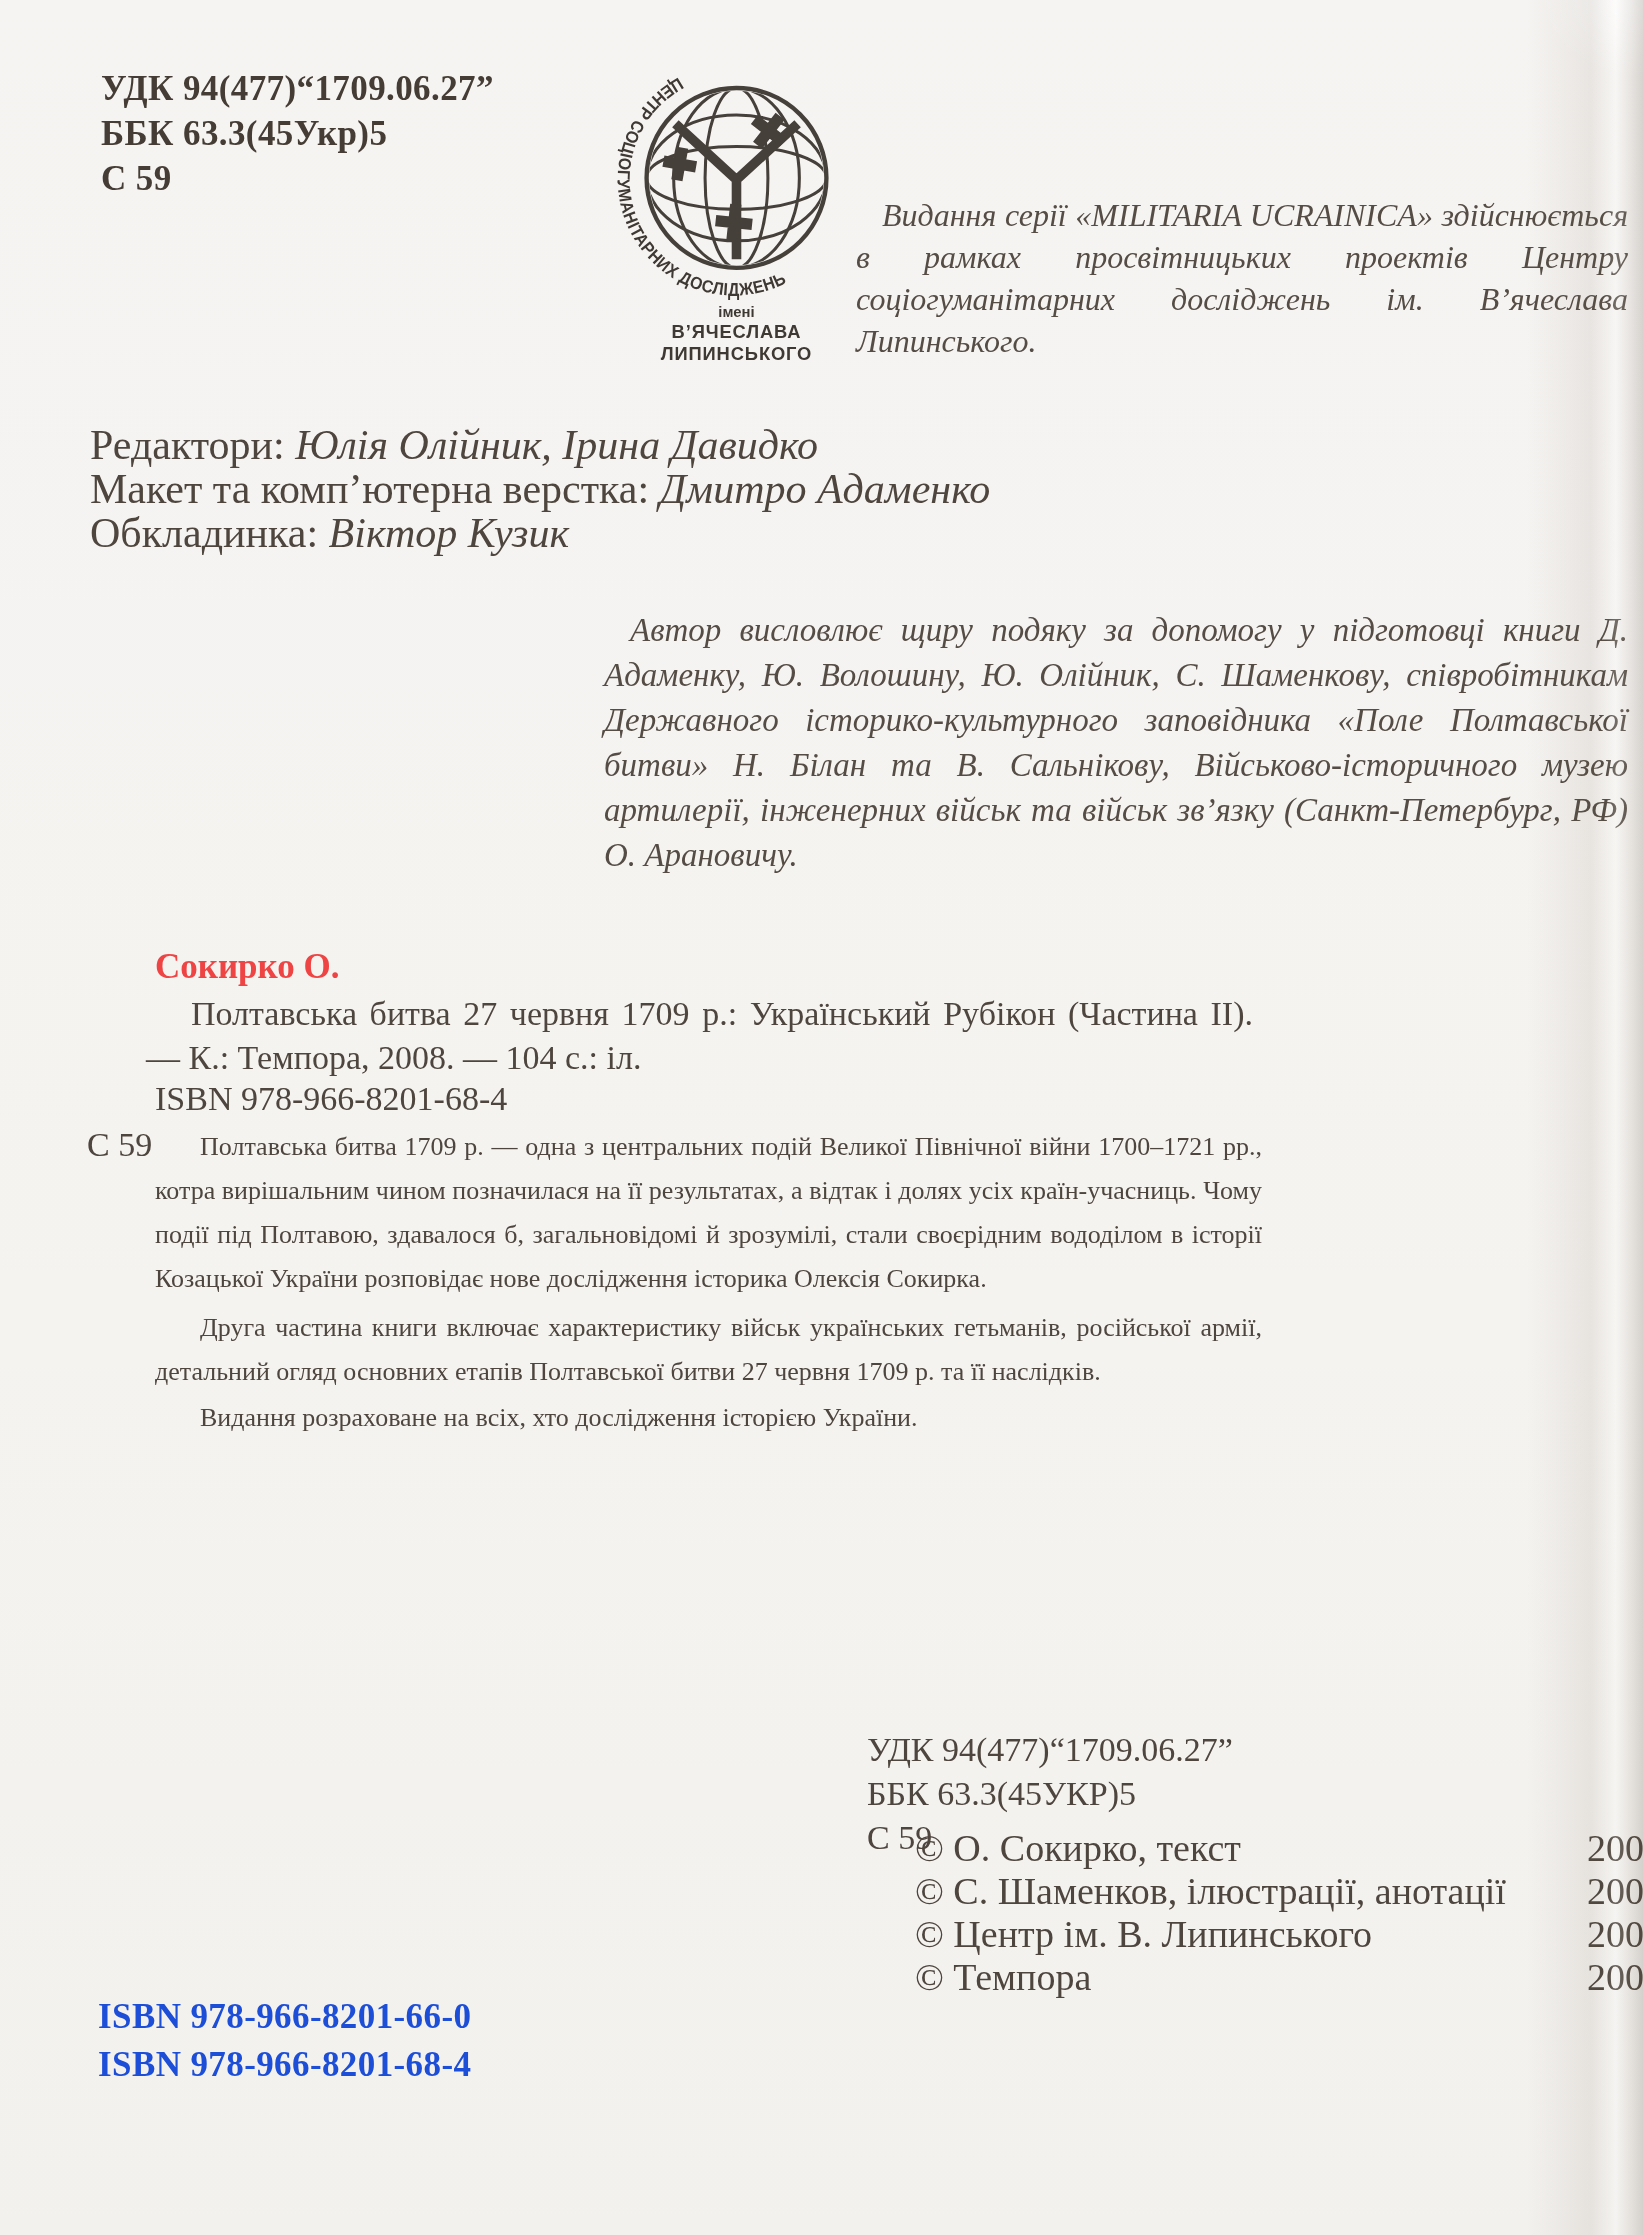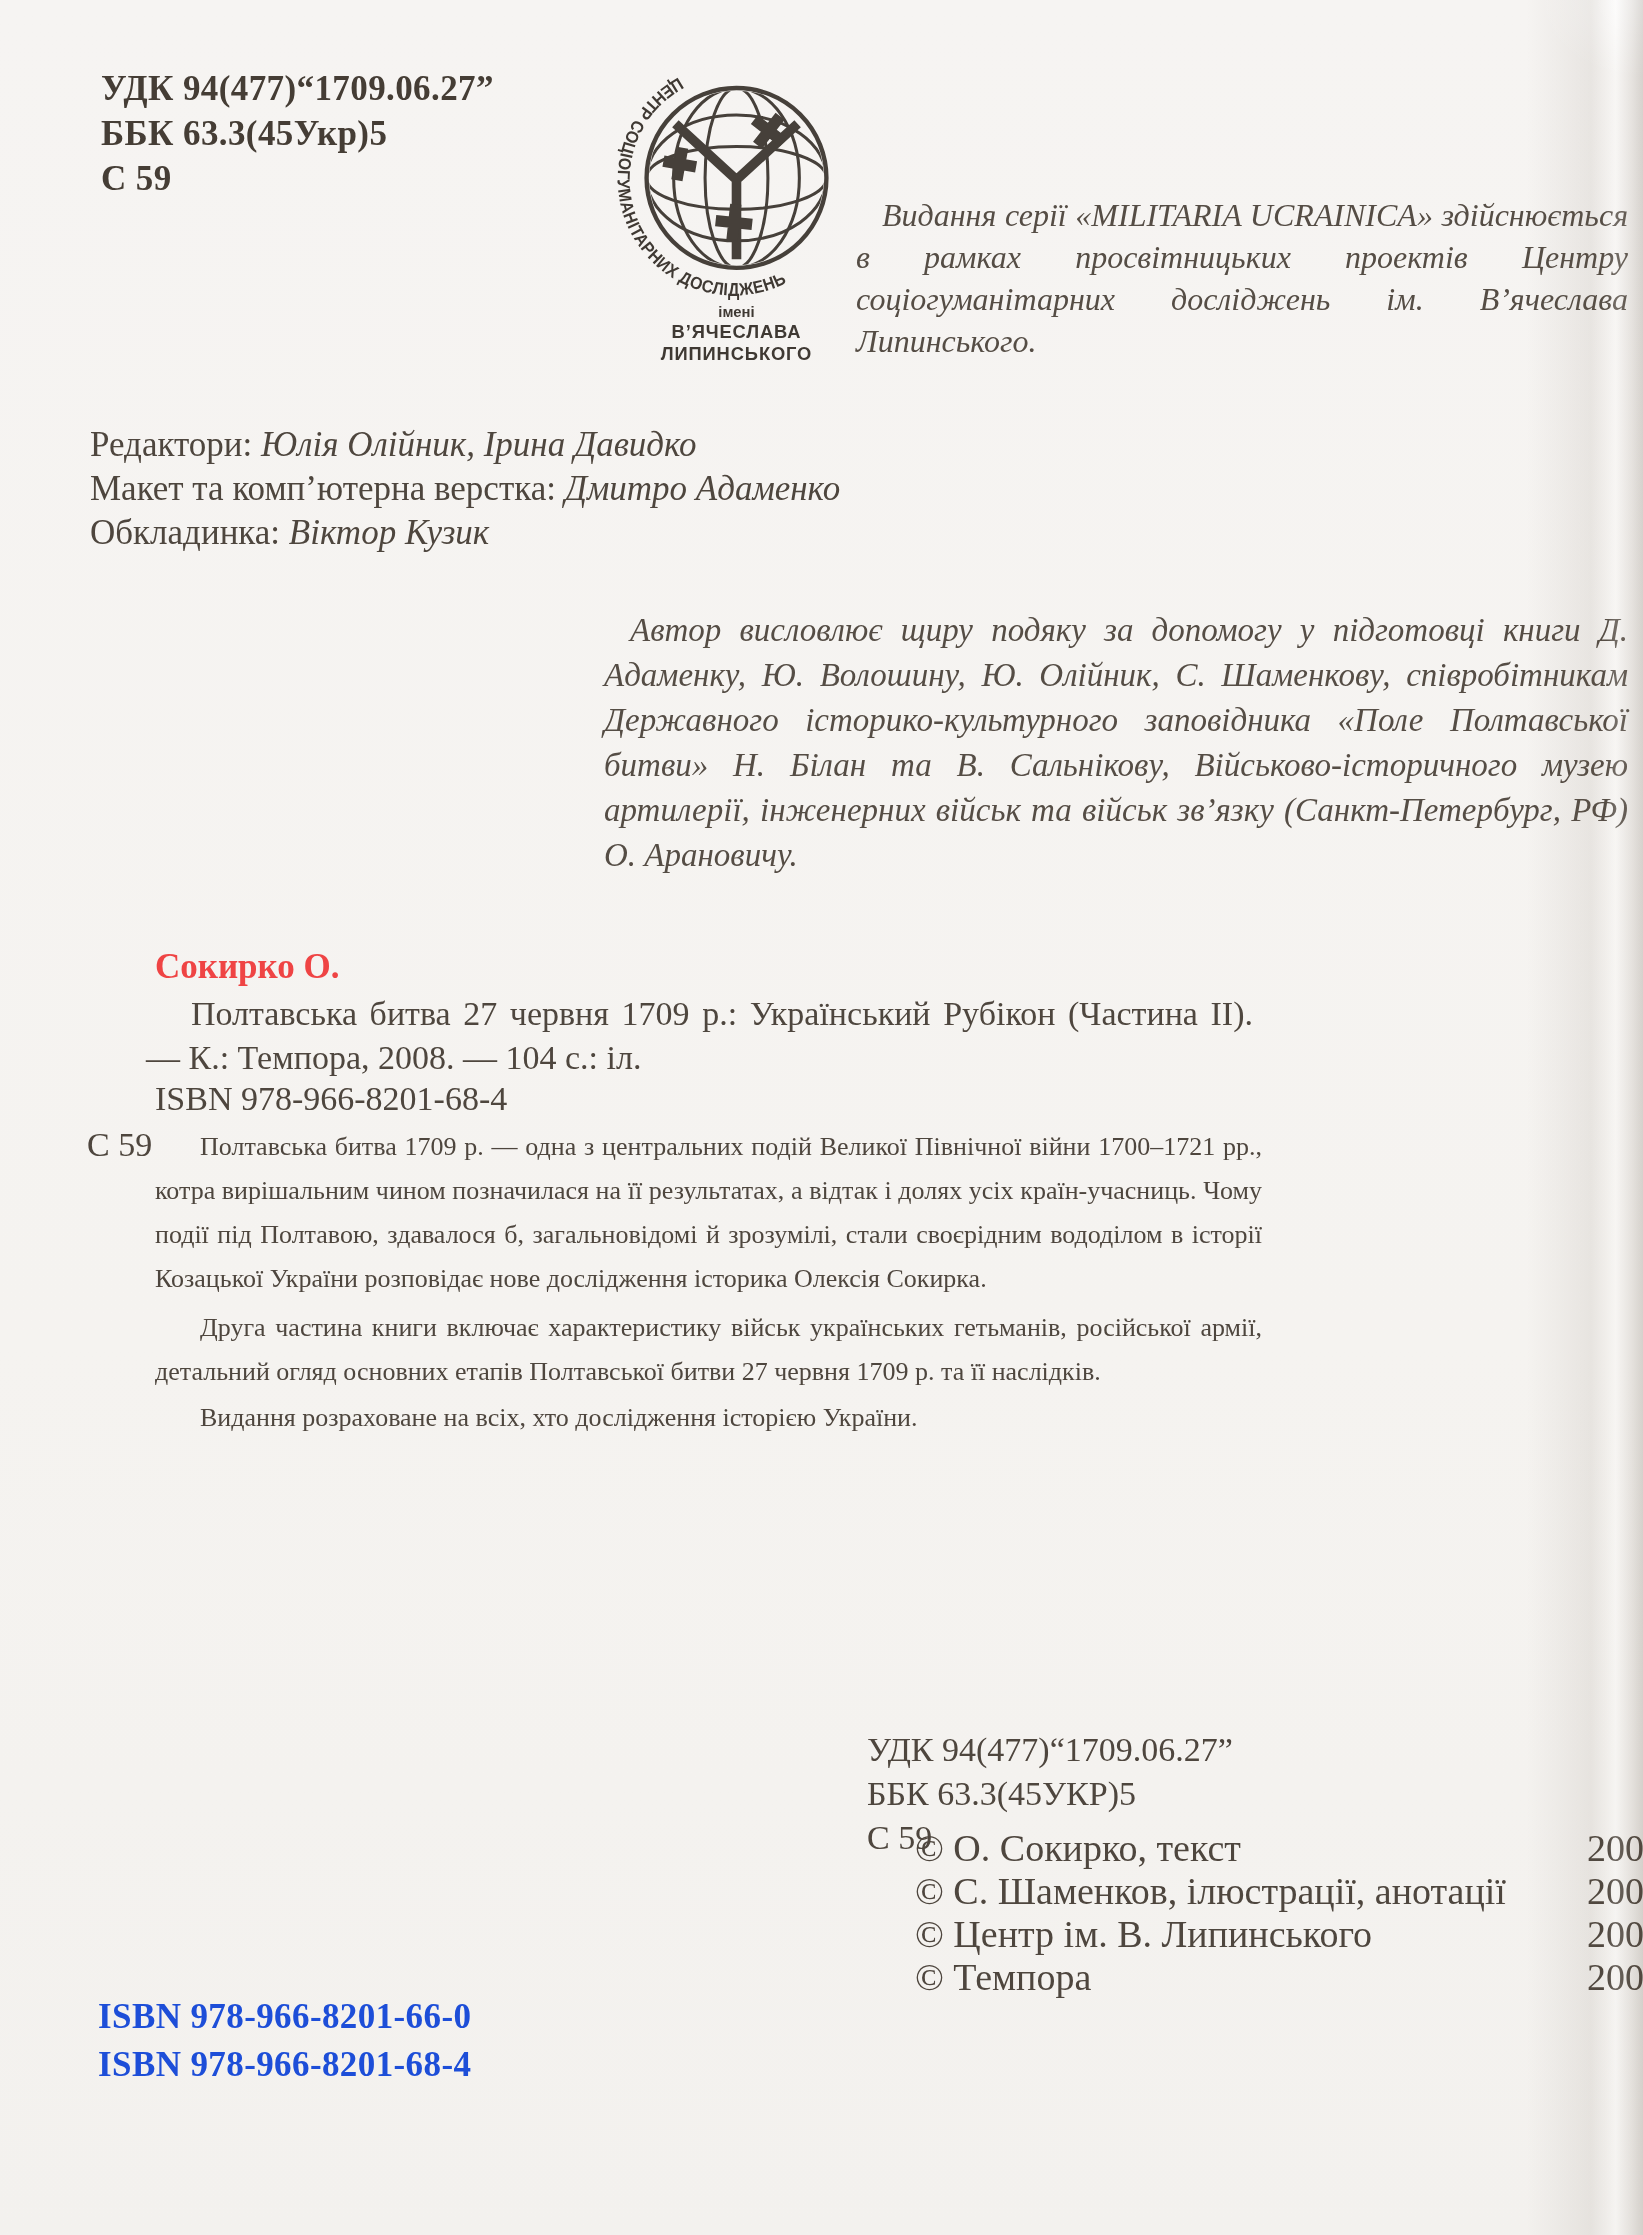--- a/index.html
+++ b/index.html
@@ -13,21 +13,21 @@
   .abs{position:absolute;}
   
   .top-codes{left:101px;top:66px;font-weight:bold;font-size:35px;line-height:45px;color:#453d35;letter-spacing:0.4px;}
   
   .logo{left:601px;top:47px;}
   .logo .stroke{stroke:#46403a;fill:none;}
   .logo text{fill:#3f3933;font-family:"Liberation Sans", sans-serif;font-weight:bold;}
   
   .series-note{left:856px;top:194px;width:772px;margin:0;font-style:italic;font-size:32px;line-height:42px;text-align:justify;text-indent:26px;color:#554d45;}
   
-  .staff{left:90px;top:423px;font-size:35px;line-height:44px;}
+  .staff{left:90px;top:423px;font-size:42px;line-height:44px;}
   .staff .nm{font-style:italic;}
   
   .ack{left:604px;top:608px;width:1024px;margin:0;font-style:italic;font-size:33px;line-height:45px;text-align:justify;text-indent:26px;color:#554d45;}
   
   .card-author{left:155px;top:947px;font-weight:bold;font-size:35px;color:#ef4444;}
   .card-title{left:146px;top:992px;width:1107px;margin:0;font-size:34px;line-height:44px;text-align:justify;text-indent:45px;}
   .card-isbn{left:155px;top:1080px;font-size:34px;}
   .card-index{left:87px;top:1126px;font-size:34px;}
   .annotation{left:155px;top:1125px;width:1107px;font-size:26px;line-height:44px;text-align:justify;}
   .annotation p{margin:0;text-indent:45px;}

